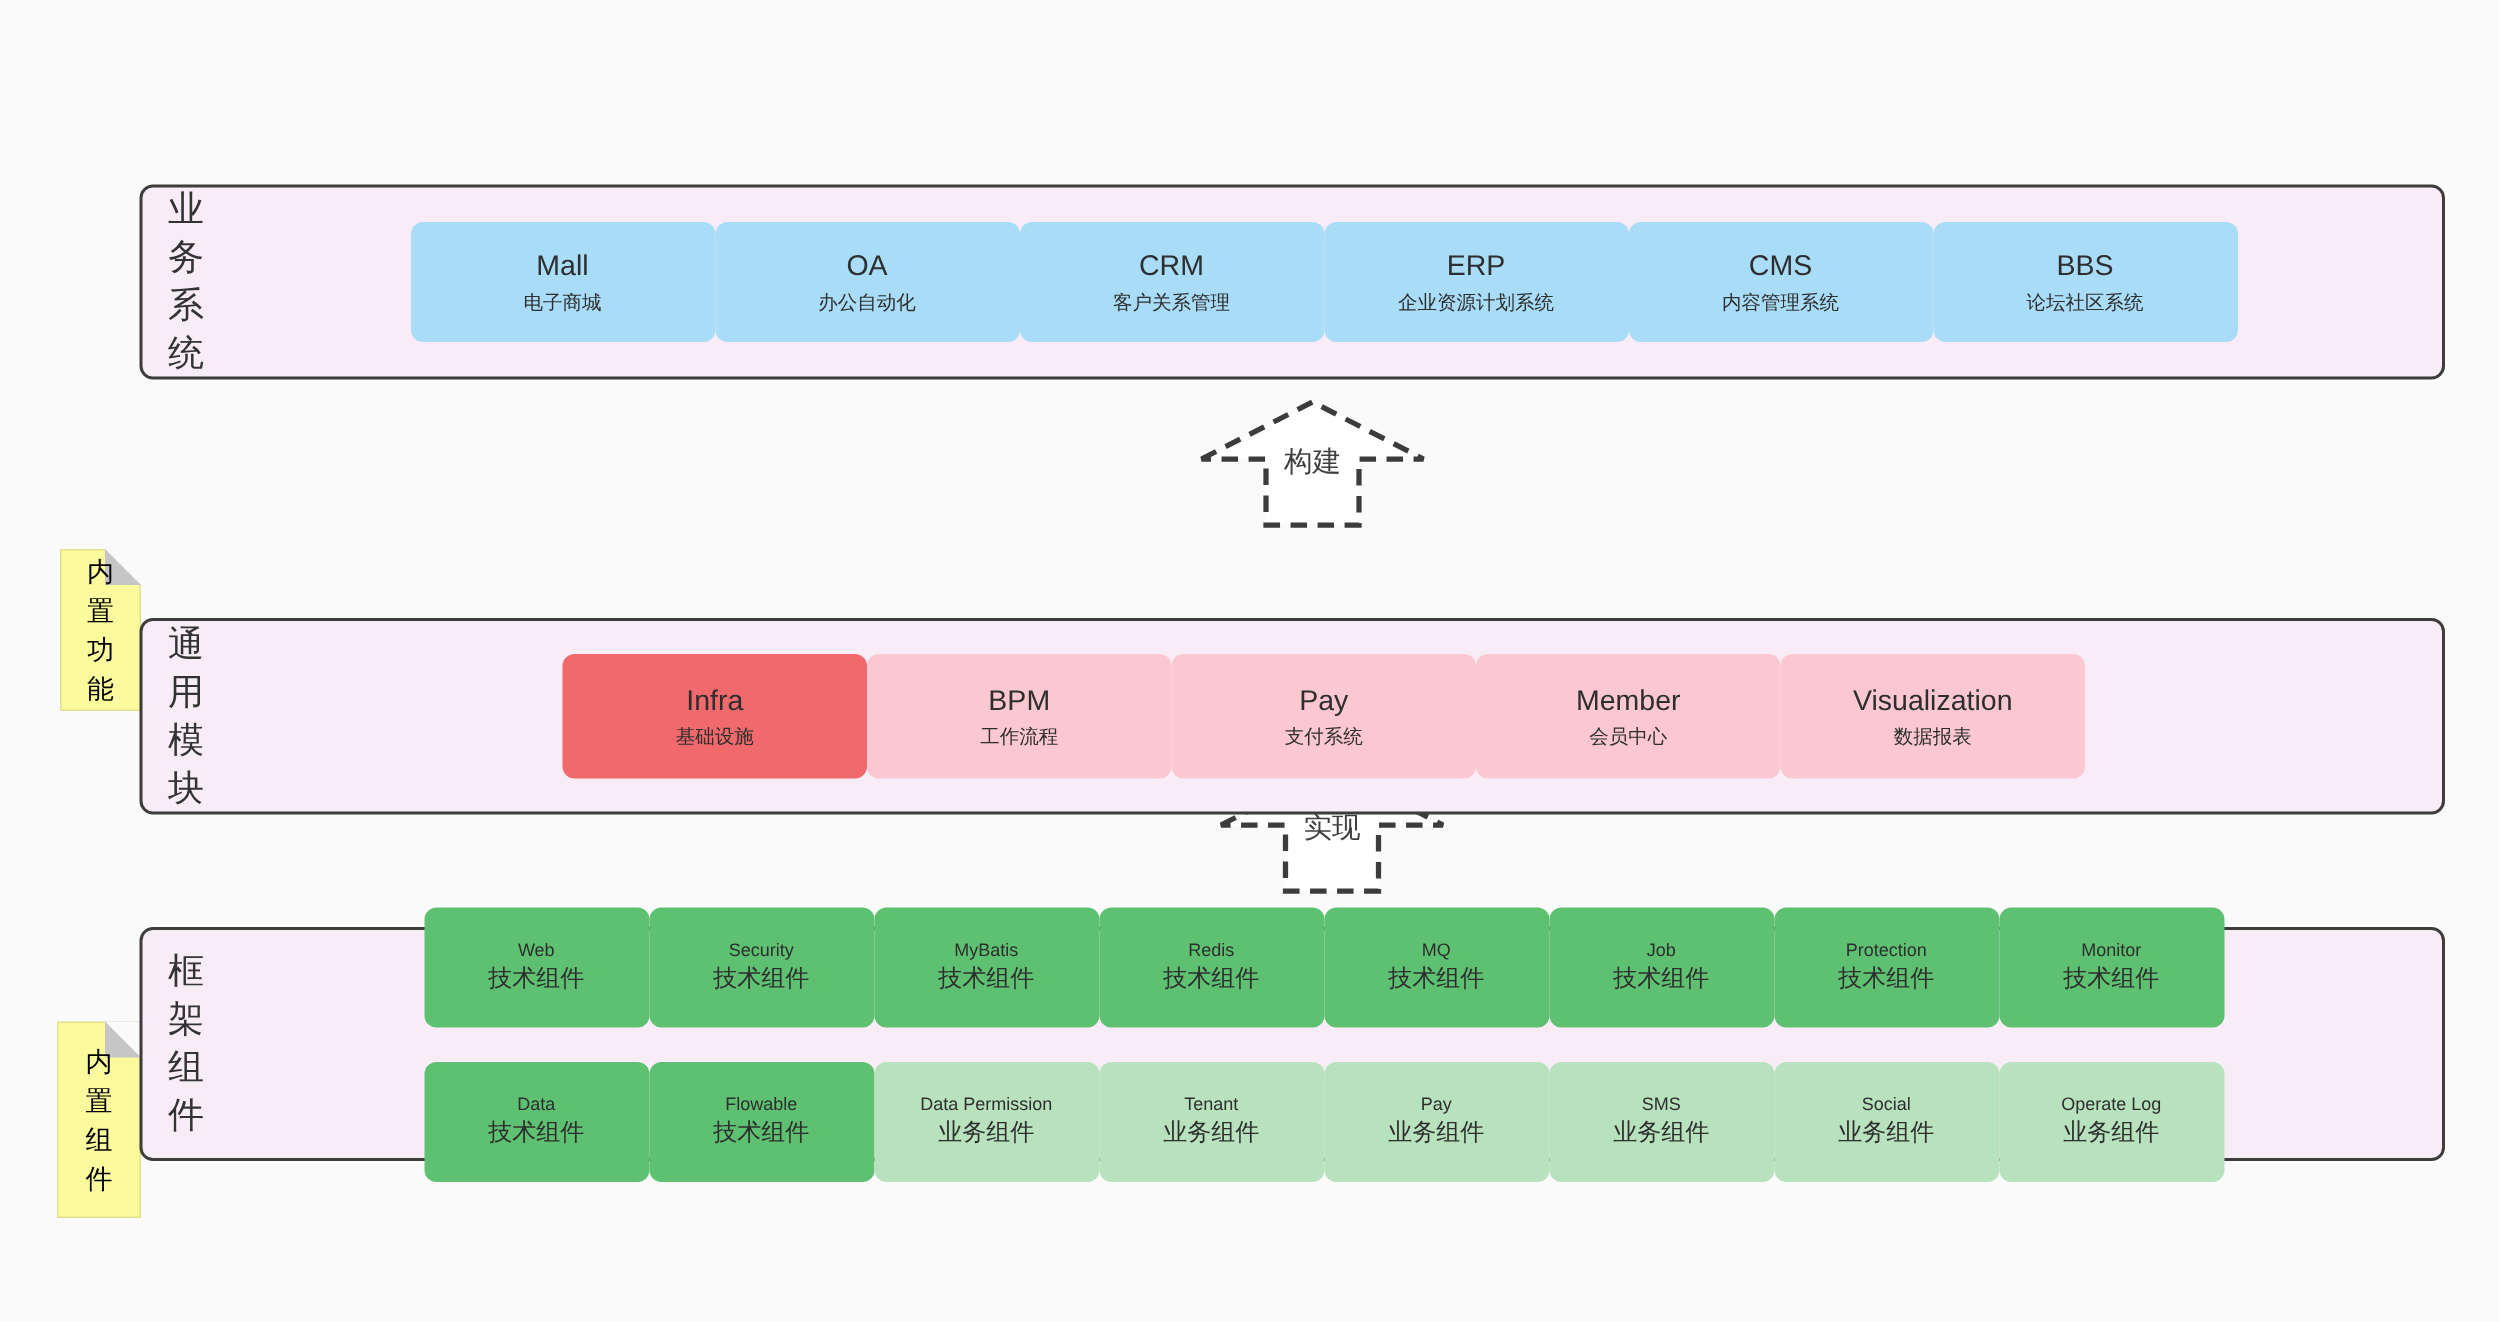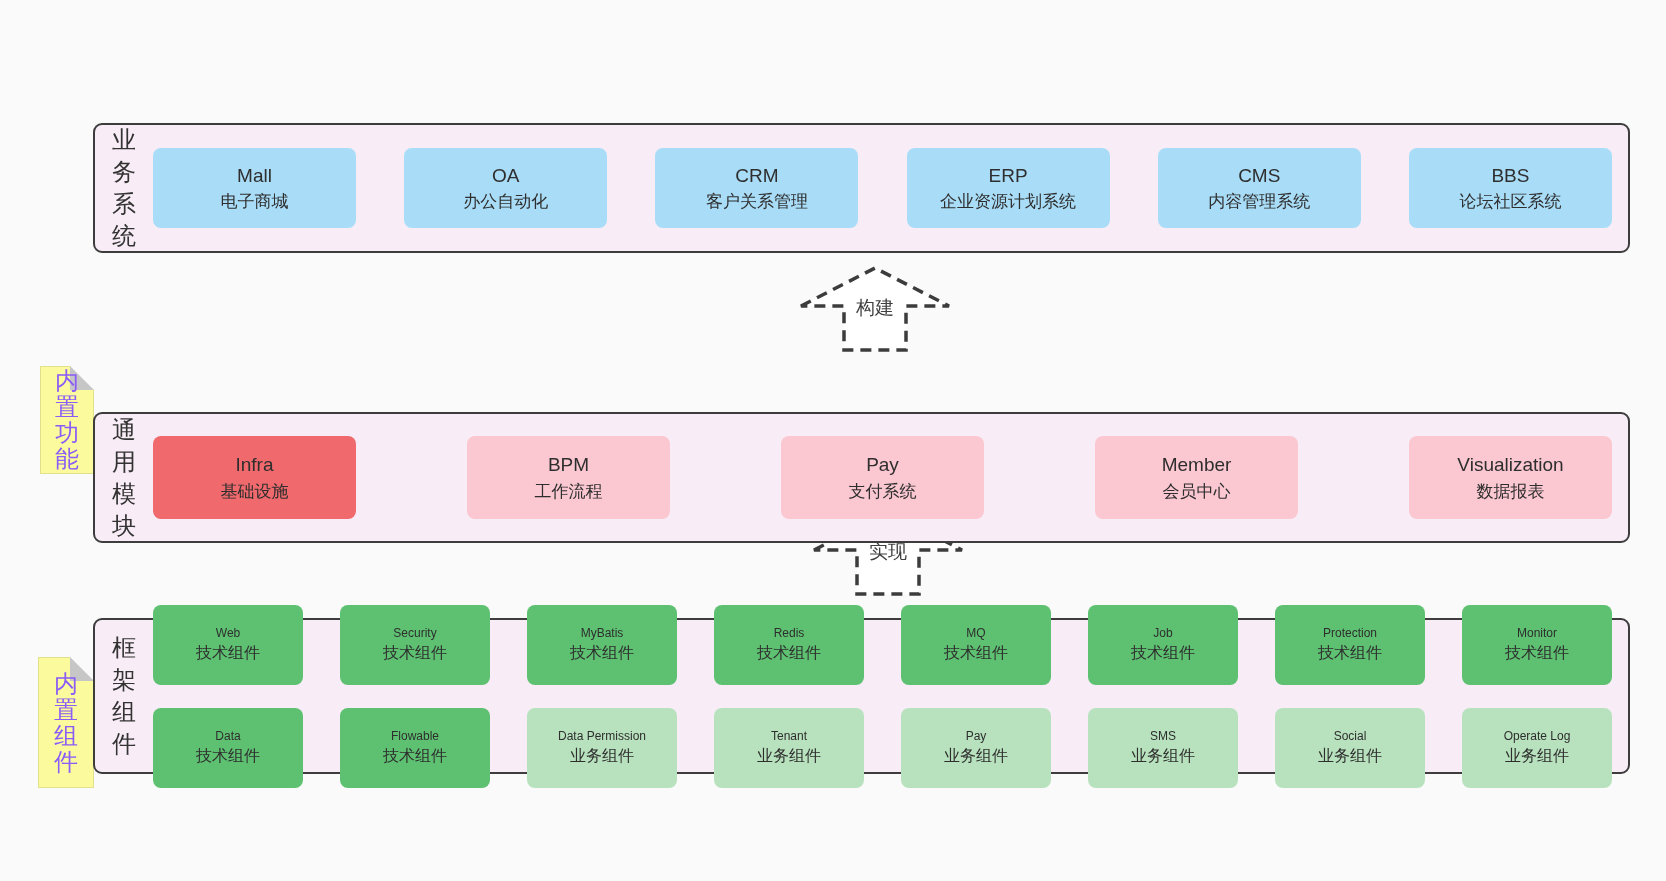--- a/index.html
+++ b/index.html
@@ -23,59 +23,59 @@
   .band-label {
     position:absolute; left:13px; top:50%; transform:translateY(-50%);
     width:32px; text-align:center; word-break:break-all;
     font-size:24px; line-height:32px; color:#333;
   }
 
   .band-rows {
     position:absolute; left:58px; right:16px; top:0; bottom:0;
     display:flex; flex-direction:column; justify-content:center; gap:23px;
   }
-  .band-row { display:flex; justify-content:space-between; }
+  .band-row { display:flex; justify-content:center; }
 
   
   .box {
     border-radius:8px; box-sizing:border-box; padding:4px 8px;
     display:flex; flex-direction:column; align-items:center; justify-content:center;
     text-align:center;
   }
   .box-name { font-size:19px; line-height:1.25; }
-  .box-desc { font-size:17px; line-height:1.25; margin-top:4px; }
+  .box-desc { font-size:13px; line-height:1.25; margin-top:4px; }
 
   #band-business   .box { width:203px; height:80px; }
   #band-modules    .box { width:203px; height:83px; }
   #band-components .box { width:150px; height:80px; padding:3px 6px; }
   #band-components .box-name { font-size:12px; line-height:1.2; }
   #band-components .box-desc { font-size:16px; margin-top:3px; }
 
   .box-blue       { background:#a9dcf7; }
   .box-red        { background:#f0696d; }
   .box-pink       { background:#fbc7d1; }
   .box-greenDark  { background:#5dc171; }
   .box-greenLight { background:#b7e2bd; }
 
   
   .note {
     position:absolute; background:#fbfb9e; z-index:1;
     border:1px solid rgba(0,0,0,0.10); box-sizing:border-box;
   }
   #note-modules    { left:40px; top:366px; width:54px; height:108px; }
-  #note-components { left:38px; top:657px; width:56px; height:131px; }
+  #note-components { left:38px; top:681px; width:56px; height:131px; }
   .note-fold {
     position:absolute; top:-1px; right:-1px; width:0; height:0;
     border-style:solid; border-width:0 24px 24px 0;
     border-color:transparent #fafafa #c6c6c6 transparent;
   }
   .note-text {
     position:absolute; left:50%; top:50%; transform:translate(-50%,-50%);
     width:24px; text-align:center; word-break:break-all;
-    font-size:24px; line-height:26px; color:#8b5cf6;
+    font-size:18px; line-height:26px; color:#000000;
   }
 
   
   .arrow { position:absolute; width:160px; height:92px; z-index:1; }
   #arrow-build     { left:795px; top:262px; }
   #arrow-implement { left:808px; top:506px; }
   .arrow svg { display:block; }
   .arrow-label {
     position:absolute; left:50%; top:33px; transform:translateX(-50%);
     background:#ffffff; padding:0 3px; white-space:nowrap;

